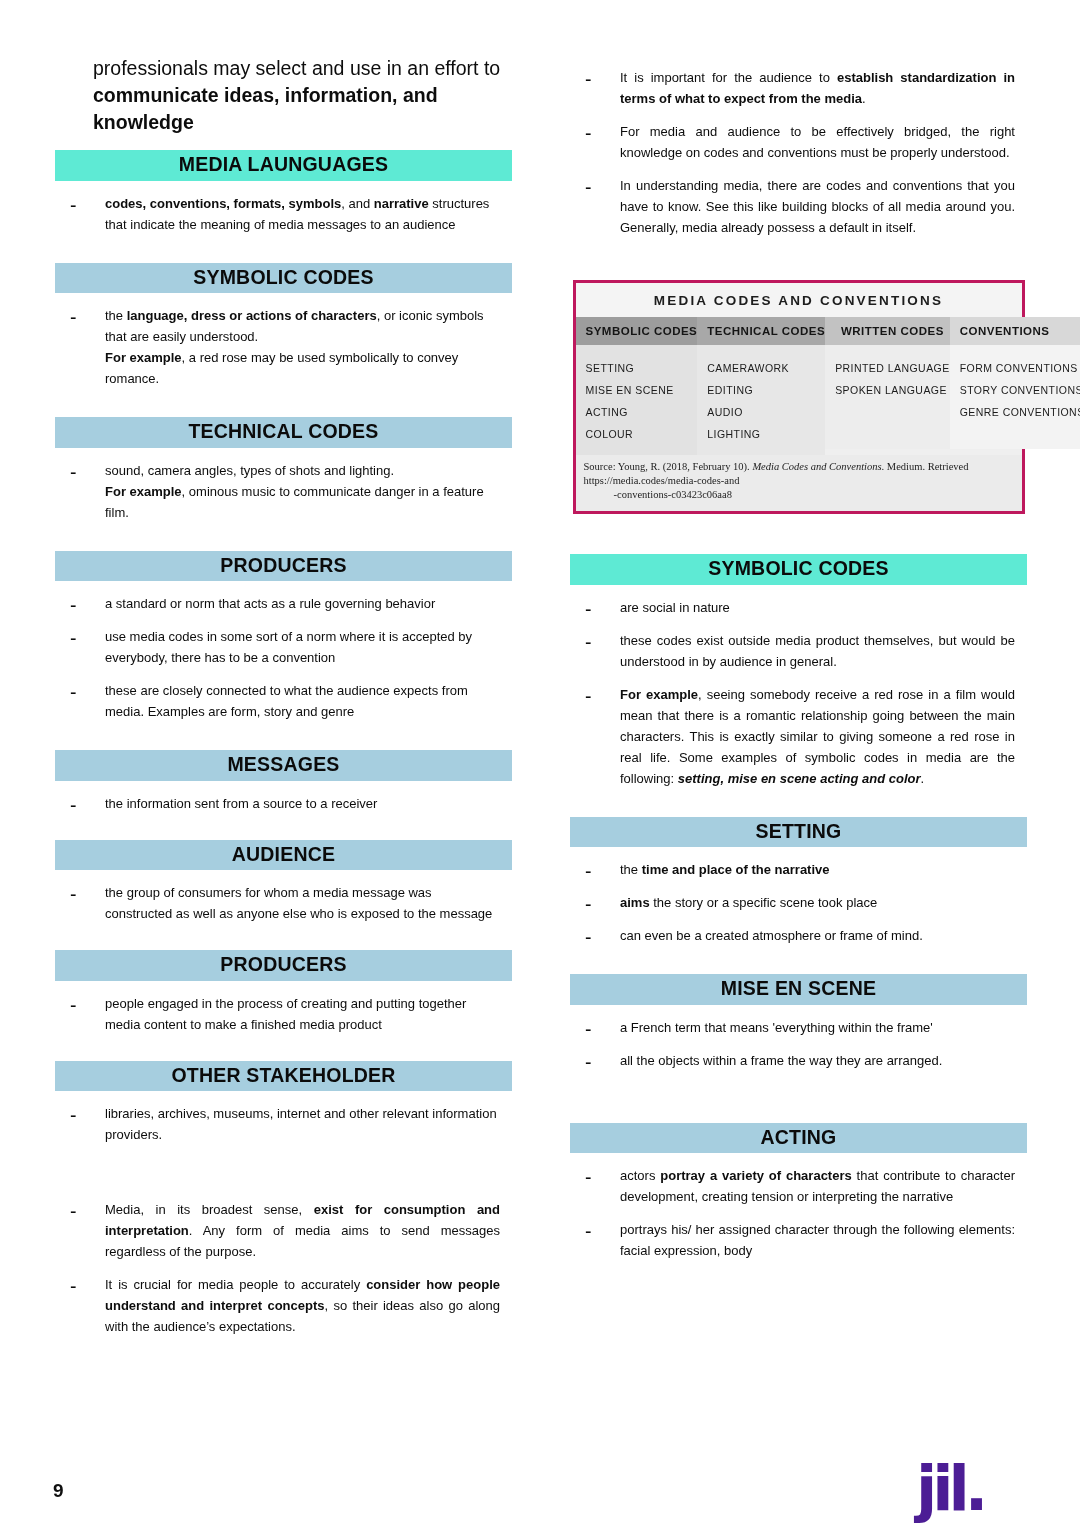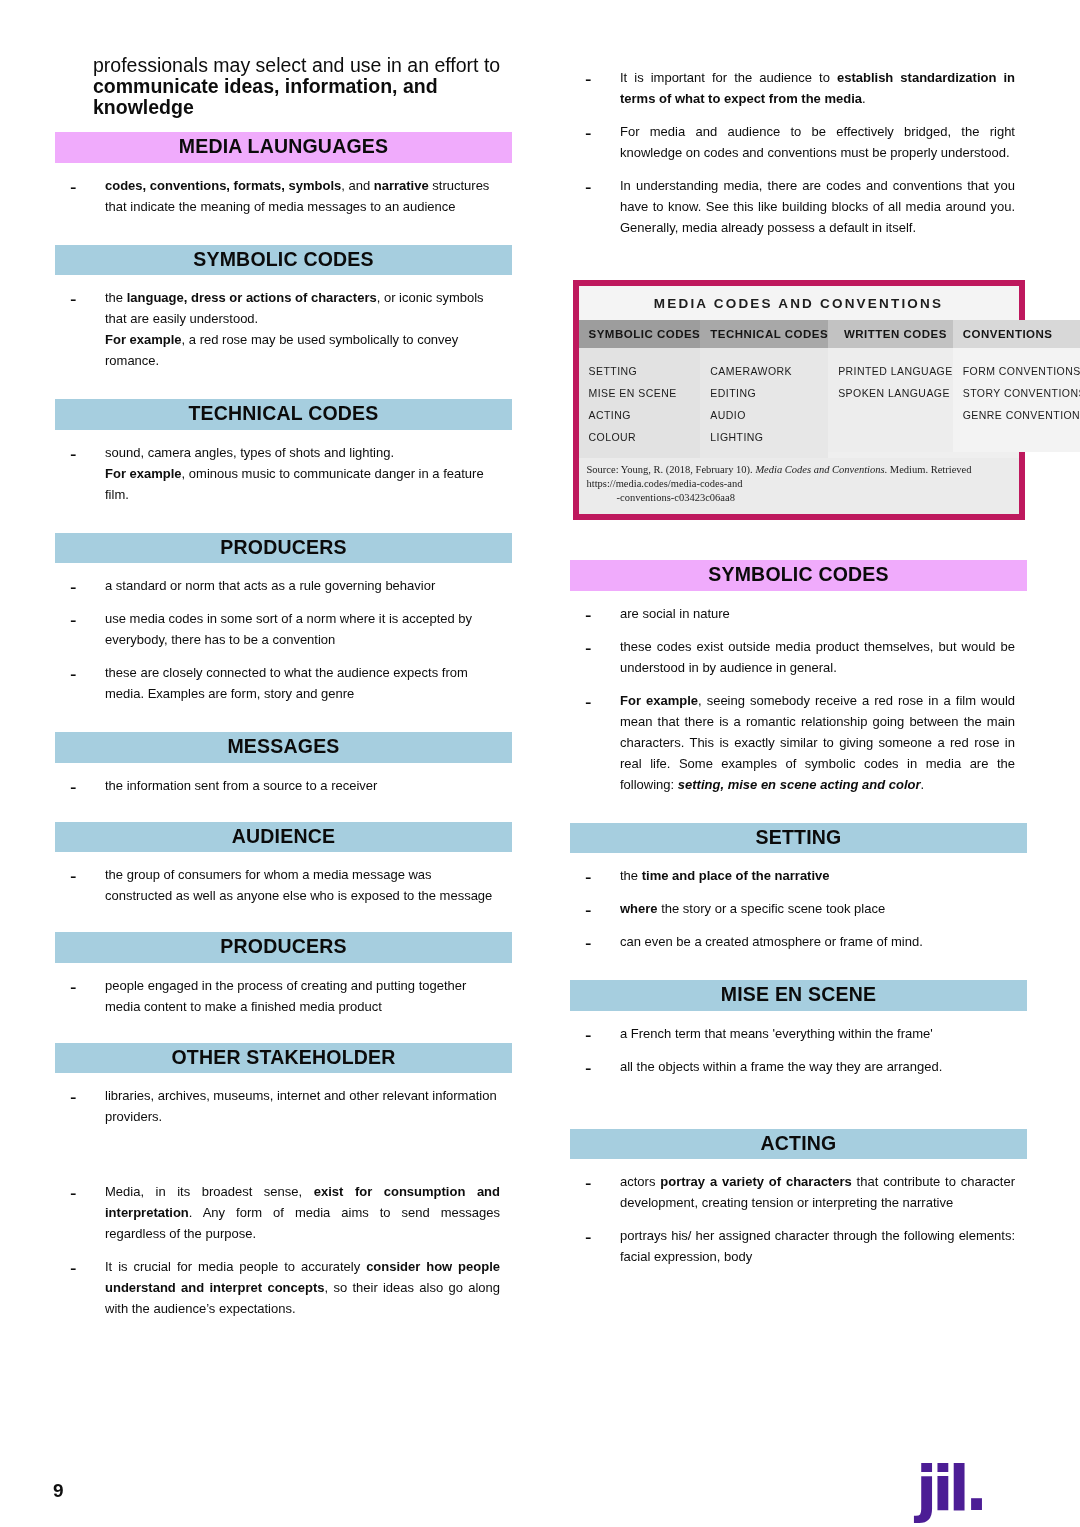--- a/index.html
+++ b/index.html
@@ -38,21 +38,21 @@
   .bar {
     text-align: center;
     font-weight: bold;
     font-size: 19.5px;
     letter-spacing: 0.2px;
     line-height: 1.0;
     padding: 5px 0 6px 0;
     color: #0b0b0b;
     margin: 0;
   }
-  .bar.dark { background: #f0abfc; text-align: center; }
+  .bar.dark { background: #5eead4; text-align: center; }
   .bar.light { background: #a6ced f; }
   .bar.light { background: #a6cedf; }
 
   
   ul.blist {
     list-style: none;
     margin: 0;
     padding: 0;
   }
   ul.blist > li {
@@ -72,30 +72,30 @@
   }
   ul.blist.just > li { text-align: justify; }
   li.ital { }
   .sp14 { height: 14px; }
   .sp16 { height: 16px; }
   .sp30 { height: 30px; }
   .sp40 { height: 40px; }
 
   .intro {
     font-size: 19.5px;
-    line-height: 21px;
+    line-height: 27px;
     padding-left: 38px;
   }
 
   
   .figure {
     margin: 0 auto;
     width: 452px;
     background: #efefef;
-    border: 6px solid #be185d;
+    border: 3px solid #be185d;
     box-sizing: border-box;
     font-family: "Liberation Sans", sans-serif;
   }
   .fig-title {
     text-align: center;
     font-size: 13.5px;
     font-weight: bold;
     letter-spacing: 2.2px;
     color: #1d1d1d;
     padding: 10px 0 9px 0;
@@ -302,21 +302,21 @@
       <ul class="blist just">
         <li>are social in nature</li>
         <li>these codes exist outside media product themselves, but would be understood in by audience in general.</li>
         <li><b>For example</b>, seeing somebody receive a red rose in a film would mean that there is a romantic relationship going between the main characters. This is exactly similar to giving someone a red rose in real life. Some examples of symbolic codes in media are the following: <b><i>setting, mise en scene acting and color</i></b>.</li>
       </ul>
 
       <div class="sp16"></div>
       <div class="bar light">SETTING</div>
       <ul class="blist">
         <li>the <b>time and place of the narrative</b></li>
-        <li><b>where</b> the story or a specific scene took place</li>
+        <li><b>aims</b> the story or a specific scene took place</li>
         <li>can even be a created atmosphere or frame of mind.</li>
       </ul>
 
       <div class="sp16"></div>
       <div class="bar light">MISE EN SCENE</div>
       <ul class="blist just">
         <li>a French term that means 'everything within the frame'</li>
         <li>all the objects within a frame the way they are arranged.</li>
       </ul>
 

